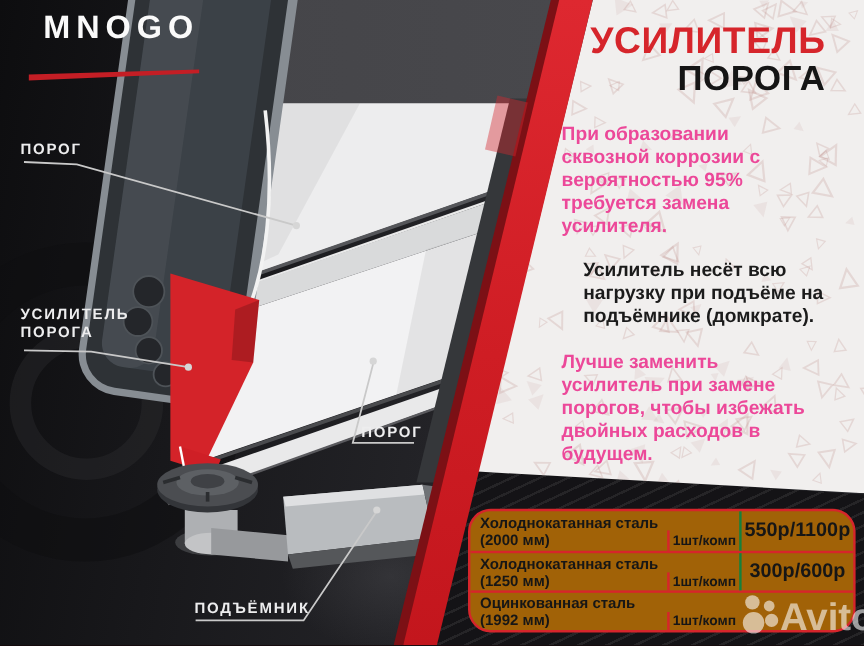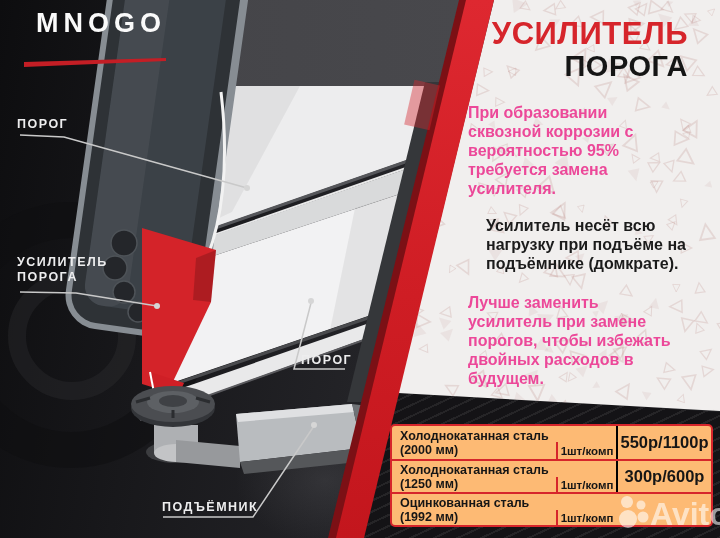--- a/index.html
+++ b/index.html
@@ -40,28 +40,28 @@
   .red-ghost{left:409px;top:82px;width:26px;height:46px;background:rgba(214,40,48,.42);transform:rotate(13deg);}
 
   .title-box{right:32px;top:17px;text-align:right;line-height:33px;}
   .title-red{font-size:31px;font-weight:800;color:#d6252b;letter-spacing:.5px;}
   .title-black{font-size:29px;font-weight:800;color:#151515;letter-spacing:.5px;}
   .para{left:468px;width:238px;font-size:16px;line-height:19px;font-weight:700;white-space:pre-line;}
   .p-red{color:#ec4899;}
   .p-black{color:#1b1b1b;}
 
   
-  .ptable{left:390px;top:424px;width:323px;background:#fdba74;border:2px solid #d6252b;
-    border-radius:5px;overflow:hidden;}
+  .ptable{left:390px;top:424px;width:323px;background:#a16207;border:2px solid #d6252b;
+    border-radius:19px;overflow:hidden;}
   .prow{display:grid;grid-template-columns:164px 60px 95px;height:33px;}
   .prow + .prow{border-top:2px solid #d6252b;}
   .pcell{display:flex;align-items:center;color:#161616;}
   .c-name{padding-left:8px;font-size:12.5px;line-height:14px;font-weight:700;white-space:pre-line;}
   .c-qty{justify-content:center;font-size:11.5px;font-weight:700;border-left:2px solid #d6252b;margin-top:16px;}
-  .c-price{justify-content:center;font-size:16.5px;font-weight:800;border-left:2px solid #000000;}
+  .c-price{justify-content:center;font-size:16.5px;font-weight:800;border-left:2px solid #15803d;}
 
   
   .wm{left:616px;top:490px;width:106px;height:46px;opacity:.58;color:#fff;}
   .wm-text{position:absolute;left:34px;top:6px;font-size:32px;font-weight:700;}
 </style>
 </head>
 <body>
 
 <div id="stage">
 

